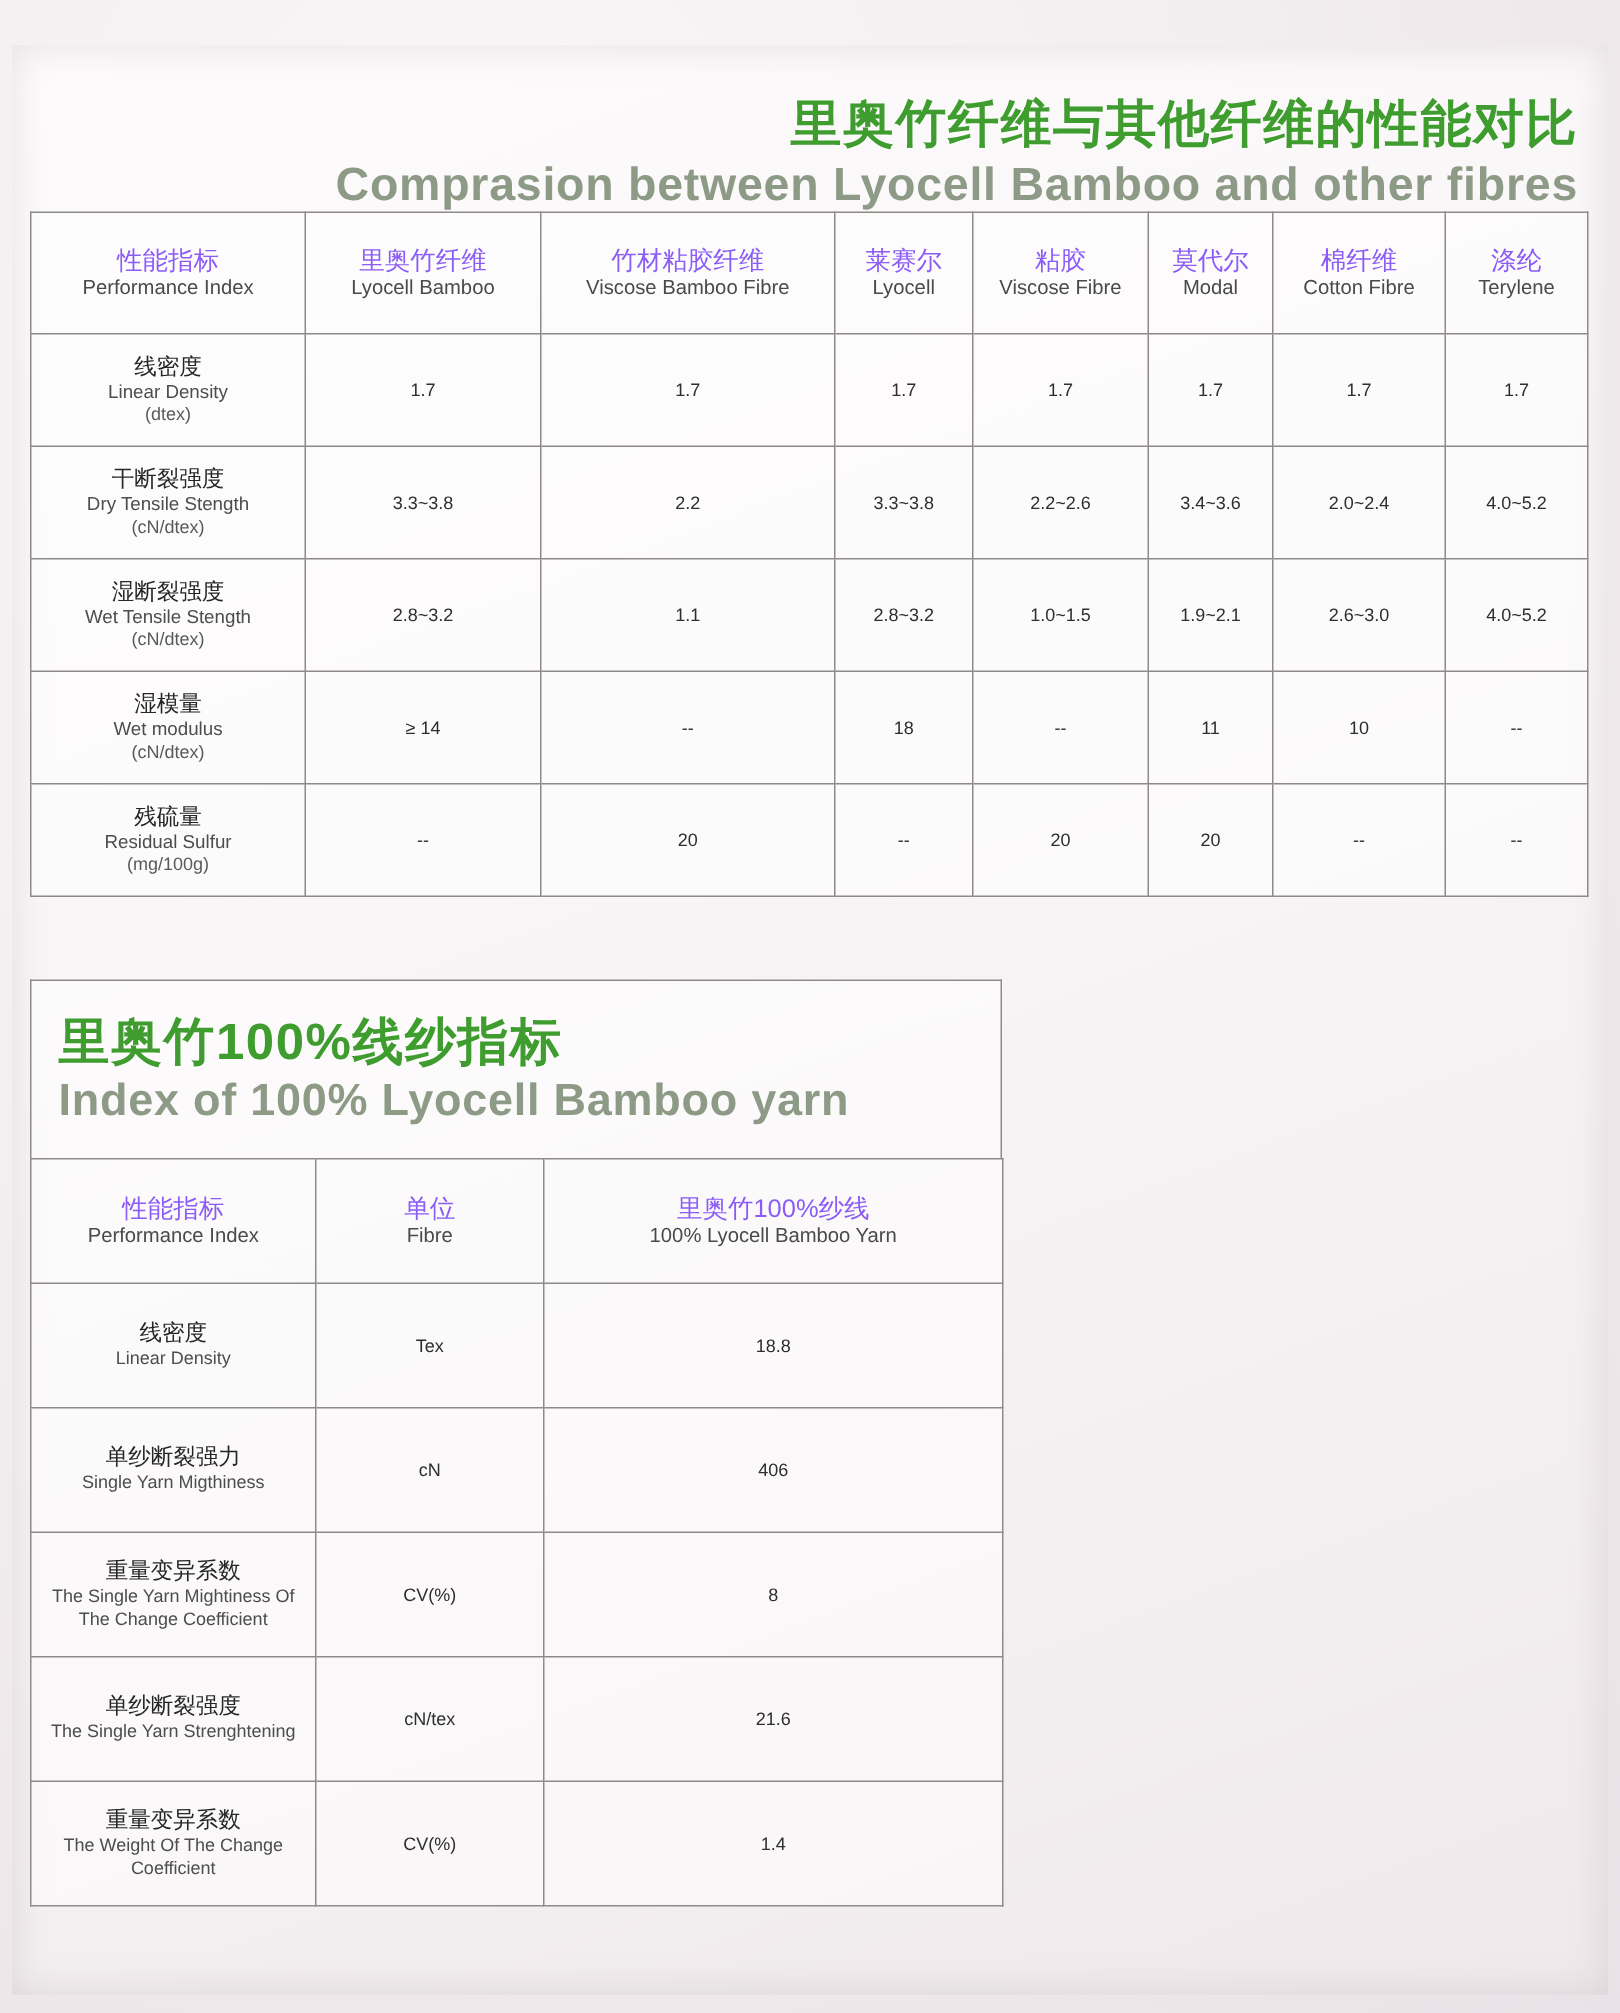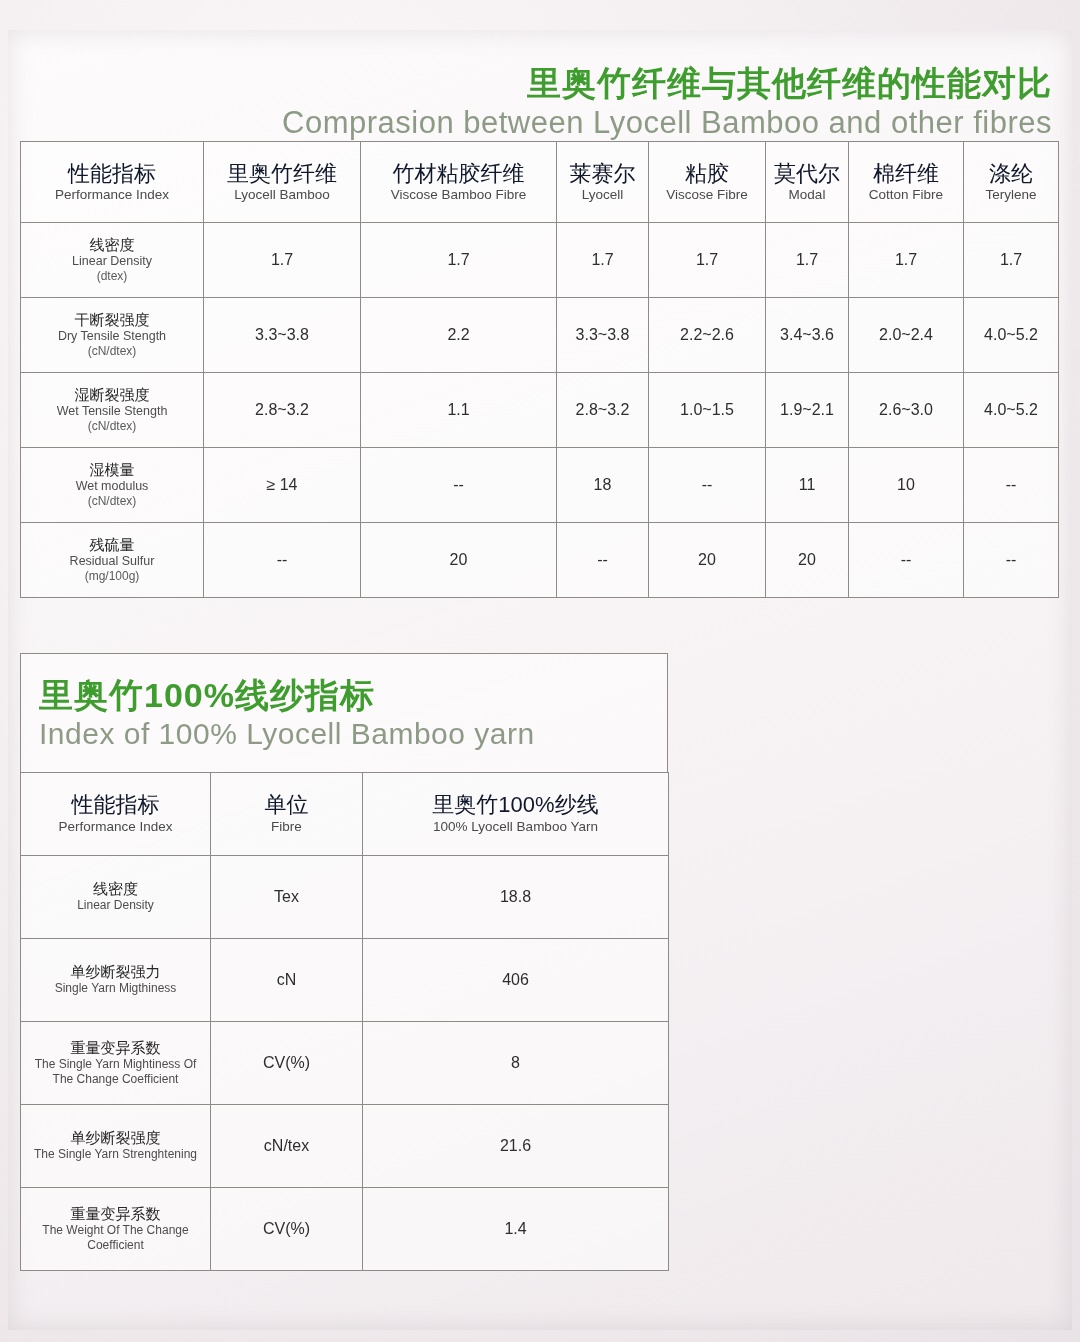--- a/index.html
+++ b/index.html
@@ -47,21 +47,21 @@
     font-weight: bold;
     font-size: 34px;
     letter-spacing: 1px;
     line-height: 1.15;
     margin: 0 0 2px 0;
     text-shadow: 0 1px 0 rgba(255,255,255,0.6);
   }
   .title-en {
     color: #8d9b86;
     font-size: 31px;
-    font-weight: normal;
+    font-weight: bold;
     line-height: 1.15;
     margin: 0;
     letter-spacing: 0.5px;
   }
 
   table.grid {
     border-collapse: collapse;
     width: 100%;
     background: rgba(255,255,255,0.55);
     table-layout: fixed;
@@ -69,22 +69,22 @@
   table.grid td, table.grid th {
     border: 1px solid #8d8a88;
     text-align: center;
     vertical-align: middle;
     color: #2e2e2e;
     font-weight: normal;
     padding: 6px 2px;
   }
   .hdr-cn {
     display: block;
-    font-size: 22px;
-    color: #0f172a;
+    font-size: 17px;
+    color: #8b5cf6;
     line-height: 1.25;
   }
   .hdr-en {
     display: block;
     font-size: 13.5px;
     color: #4a4a4a;
     line-height: 1.25;
   }
   .rowlabel {
     line-height: 1.2;
@@ -98,21 +98,21 @@
     display: block;
     font-size: 12.5px;
     color: #4d4d4d;
   }
   .rowlabel .unit {
     display: block;
     font-size: 12px;
     color: #5a5a5a;
   }
   .val {
-    font-size: 16px;
+    font-size: 12px;
     color: #2b2b2b;
     margin-top: 21px;
   }
 
   
   .sec1 col.c0 { width: 183px; }
   .sec1 col.c1 { width: 157px; }
   .sec1 col.c2 { width: 196px; }
   .sec1 col.c3 { width: 92px; }
   .sec1 col.c4 { width: 117px; }

